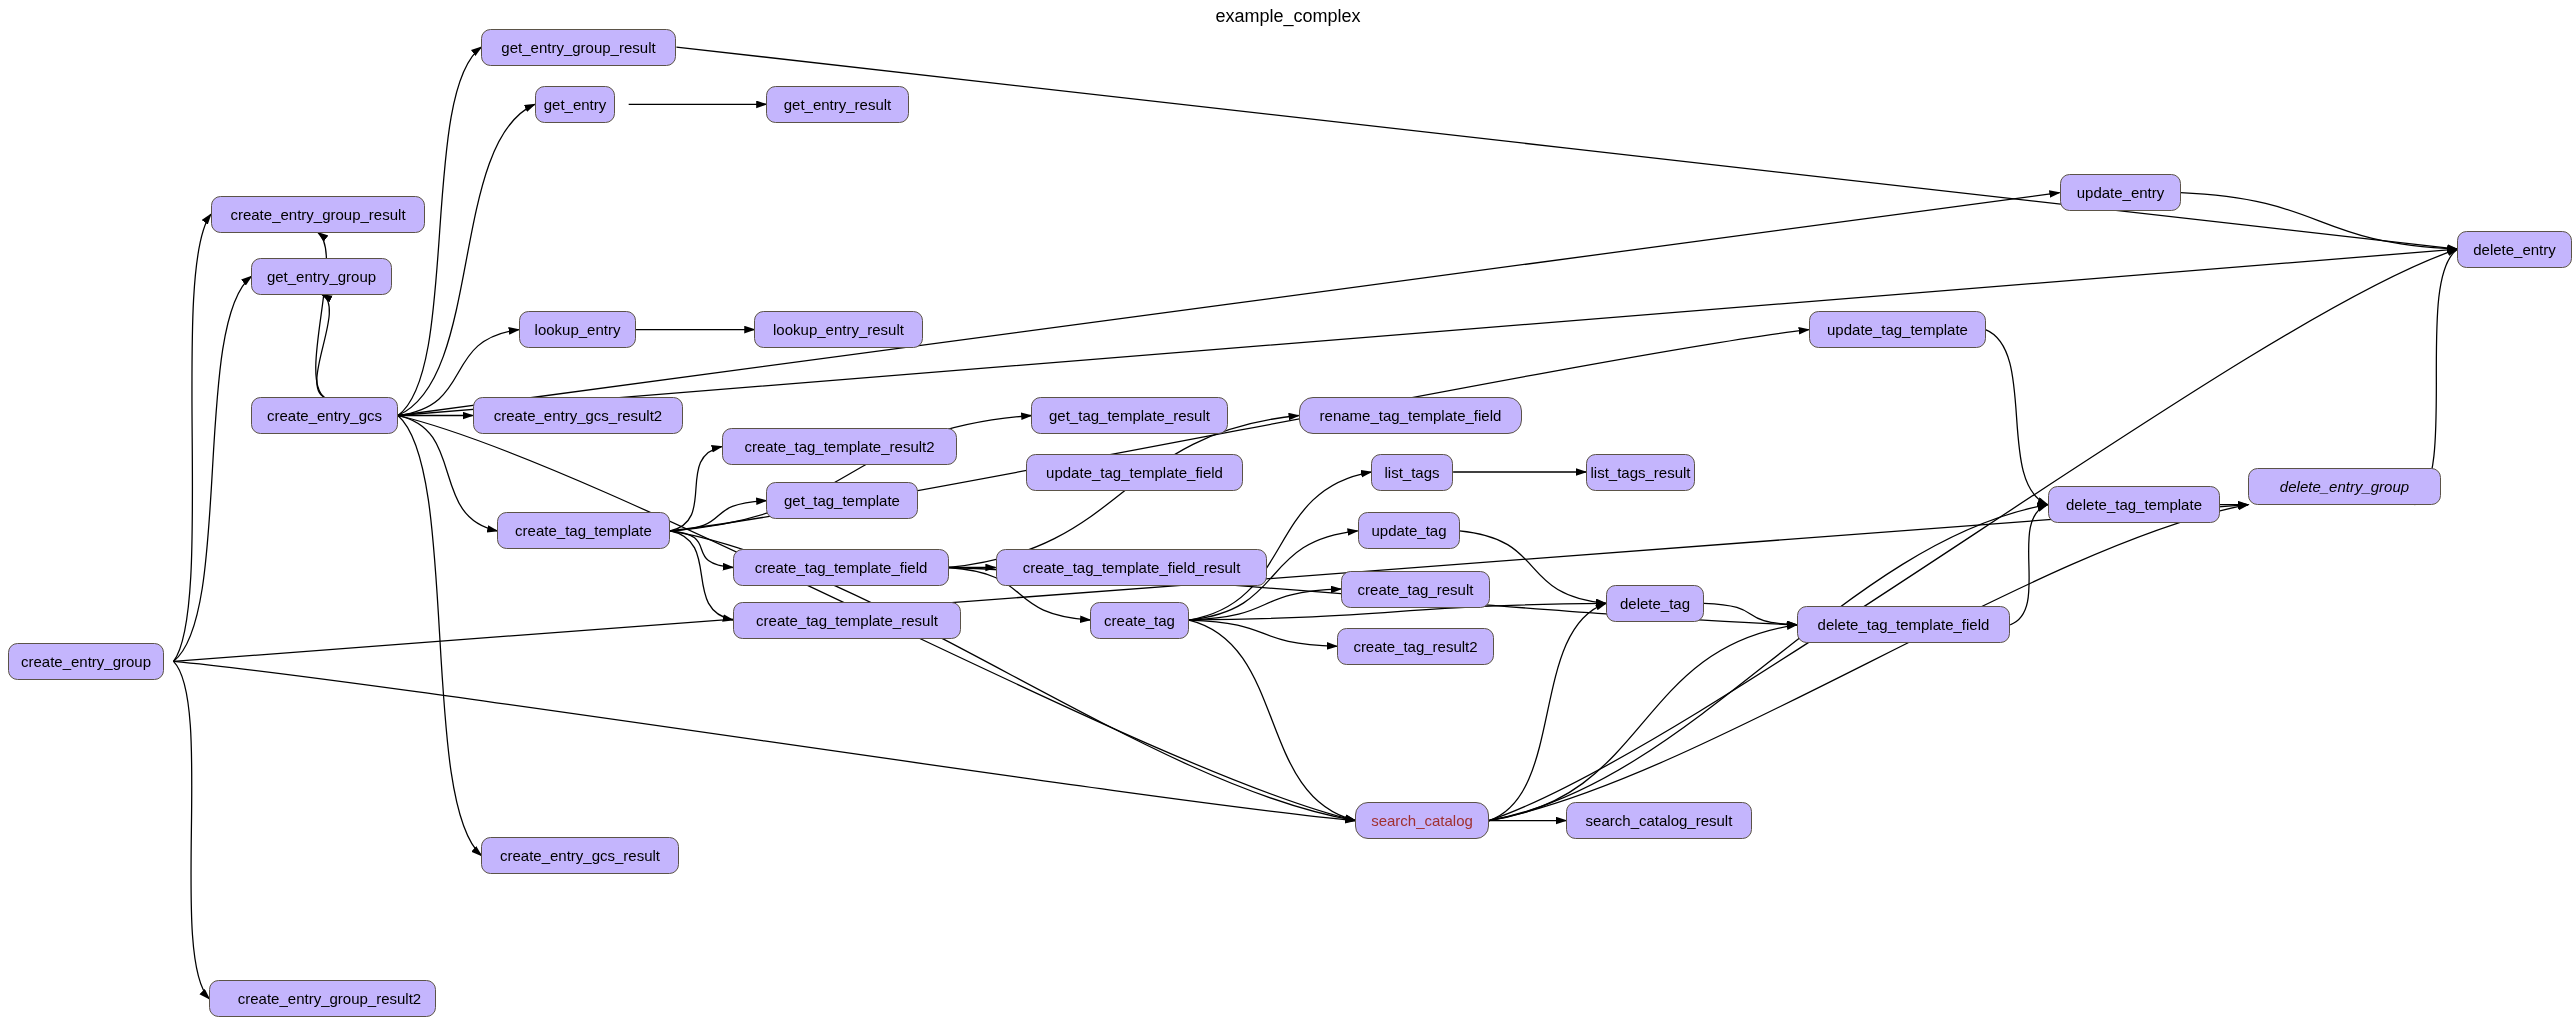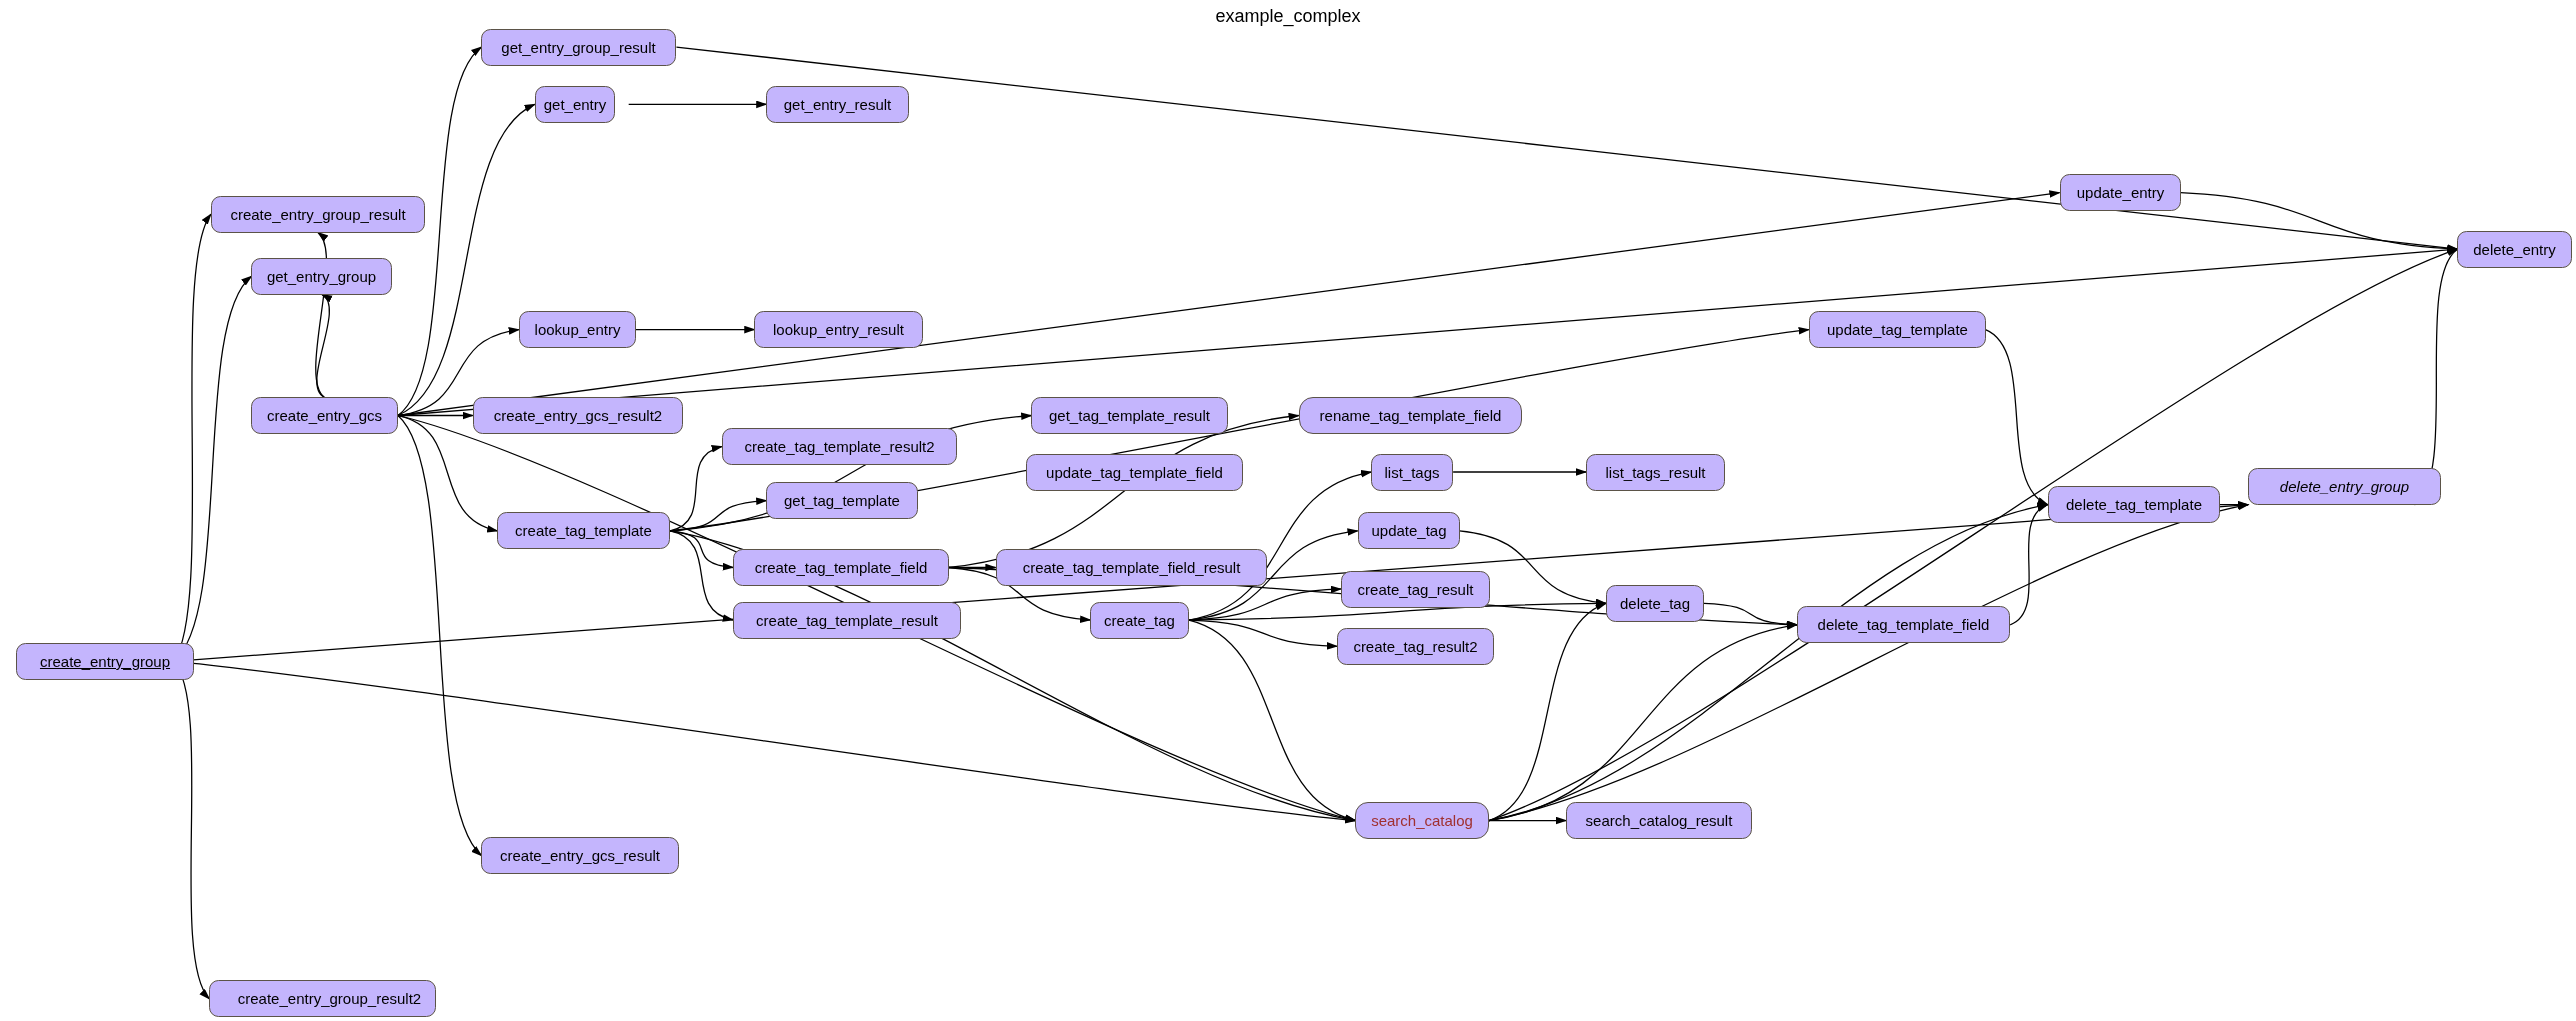--- a/index.html
+++ b/index.html
@@ -129,34 +129,34 @@
       <div class="node" style="left: 519px; top: 311px; width: 117px; height: 37px;">lookup_entry</div>
       <div class="node" style="left: 754px; top: 311px; width: 169px; height: 37px;">lookup_entry_result</div>
       <div class="node" style="left: 1809px; top: 311px; width: 177px; height: 37px;">update_tag_template</div>
       <div class="node" style="left: 251px; top: 397px; width: 147px; height: 37px;">create_entry_gcs</div>
       <div class="node" style="left: 473px; top: 397px; width: 210px; height: 37px;">create_entry_gcs_result2</div>
       <div class="node" style="left: 1031px; top: 397px; width: 197px; height: 37px;">get_tag_template_result</div>
       <div class="node" style="left: 1299px; top: 397px; width: 223px; height: 37px; border-radius: 14px;">rename_tag_template_field</div>
       <div class="node" style="left: 722px; top: 428px; width: 235px; height: 37px;">create_tag_template_result2</div>
       <div class="node" style="left: 1026px; top: 454px; width: 217px; height: 37px;">update_tag_template_field</div>
       <div class="node" style="left: 1371px; top: 454px; width: 82px; height: 37px;">list_tags</div>
-      <div class="node" style="left: 1586px; top: 454px; width: 139px; height: 37px;">list_tags_result</div>
+      <div class="node" style="left: 1586px; top: 454px; width: 109px; height: 37px;">list_tags_result</div>
       <div class="node" style="left: 766px; top: 482px; width: 152px; height: 37px;">get_tag_template</div>
       <div class="node" style="left: 2048px; top: 486px; width: 172px; height: 37px;">delete_tag_template</div>
       <div class="node" style="left: 2248px; top: 468px; width: 193px; height: 37px; font-style: italic;">delete_entry_group</div>
       <div class="node" style="left: 497px; top: 512px; width: 173px; height: 37px; text-align: center;">create_tag_template</div>
       <div class="node" style="left: 1358px; top: 512px; width: 102px; height: 37px;">update_tag</div>
       <div class="node" style="left: 733px; top: 549px; width: 216px; height: 37px;">create_tag_template_field</div>
       <div class="node" style="left: 996px; top: 549px; width: 271px; height: 37px;">create_tag_template_field_result</div>
       <div class="node" style="left: 1341px; top: 571px; width: 149px; height: 37px;">create_tag_result</div>
       <div class="node" style="left: 1606px; top: 585px; width: 98px; height: 37px;">delete_tag</div>
       <div class="node" style="left: 733px; top: 602px; width: 228px; height: 37px;">create_tag_template_result</div>
       <div class="node" style="left: 1090px; top: 602px; width: 99px; height: 37px;">create_tag</div>
       <div class="node" style="left: 1337px; top: 628px; width: 157px; height: 37px;">create_tag_result2</div>
       <div class="node" style="left: 1797px; top: 606px; width: 213px; height: 37px;">delete_tag_template_field</div>
-      <div class="node" style="left: 16px; top: 643px; width: 178px; height: 37px; text-decoration: underline;">create_entry_group</div>
+      <div class="node" style="left: 8px; top: 643px; width: 156px; height: 37px;">create_entry_group</div>
       <div class="node highlight" style="left: 1355px; top: 802px; width: 134px; height: 37px; border-radius: 13px;">search_catalog</div>
       <div class="node" style="left: 1566px; top: 802px; width: 186px; height: 37px;">search_catalog_result</div>
       <div class="node" style="left: 481px; top: 837px; width: 198px; height: 37px;">create_entry_gcs_result</div>
       <div class="node" style="left: 209px; top: 980px; width: 227px; height: 37px; padding-left: 14px;">create_entry_group_result2</div>
     </div>
 </div>
 
 
 </body></html>

